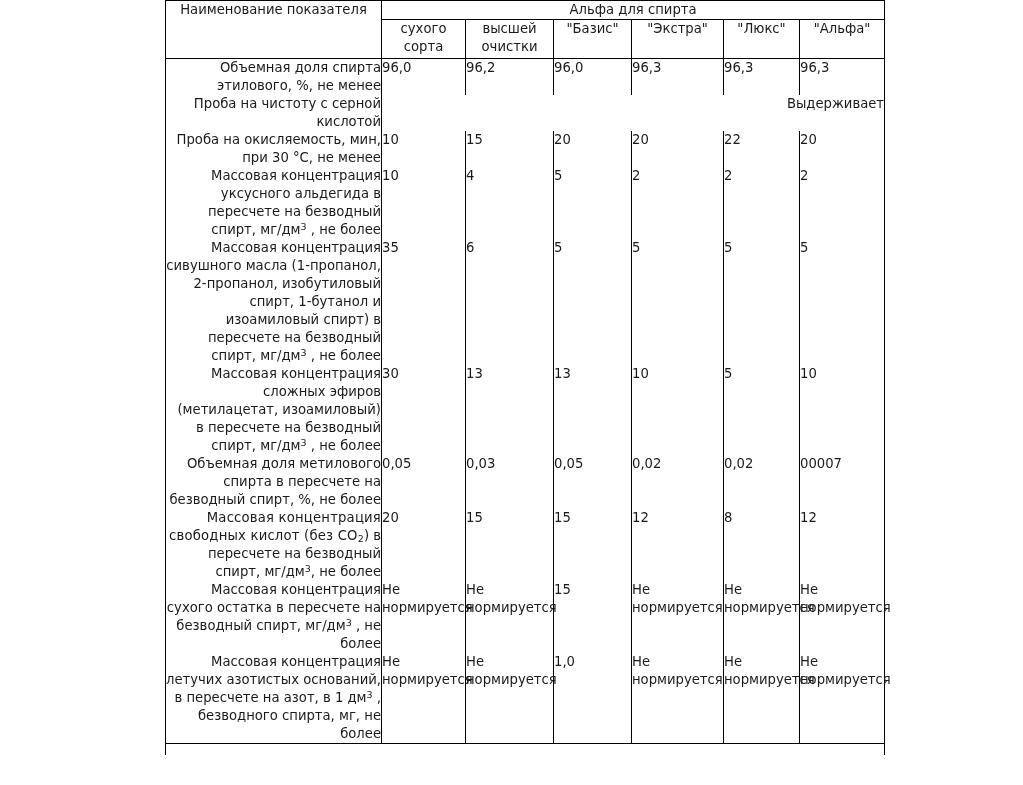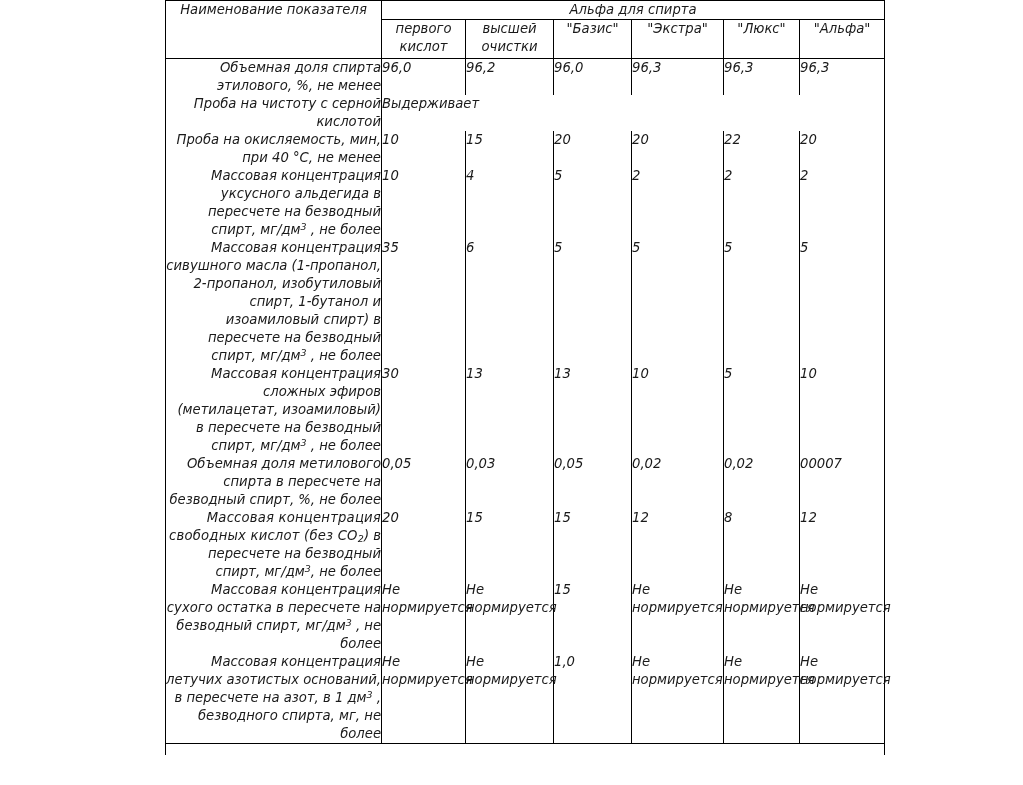--- a/index.html
+++ b/index.html
@@ -22,21 +22,20 @@
     width: 719px;
   }
 
   table.spec {
     border-collapse: collapse;
     table-layout: fixed;
     width: 719px;
     font-size: 13.2px;
     line-height: 18px;
     color: #1a1a1a;
-    font-style: italic;
   }
 
   table.spec td, table.spec th {
     padding: 0;
     margin: 0;
     font-weight: normal;
     vertical-align: top;
   }
 
   
@@ -72,21 +71,21 @@
     padding: 0 6px 0 6px;
     border-left: 1.6px solid #000;
     border-right: 1.6px solid #000;
   }
   td.c-val {
     text-align: left;
     padding: 0 3px 0 3px;
     border-right: 1.6px solid #000;
   }
   td.c-merged {
-    text-align: left;
+    text-align: right;
     padding: 0 3px 0 3px;
     border-right: 1.6px solid #000;
   }
   
 
   tr.r-last td.c-name,
   tr.r-last td.c-val {
     border-bottom: 1.6px solid #000;
   }
 
@@ -124,21 +123,21 @@
       <col style="width:76px">
       <col style="width:85px">
     </colgroup>
 
     <thead>
       <tr>
         <th class="hd-name" rowspan="2">Наименование показателя</th>
         <th class="hd-group" colspan="6">Альфа для спирта</th>
       </tr>
       <tr>
-        <th class="hd-sub">первого кислот</th>
+        <th class="hd-sub">сухого сорта</th>
         <th class="hd-sub">высшей очистки</th>
         <th class="hd-sub">"Базис"</th>
         <th class="hd-sub">"Экстра"</th>
         <th class="hd-sub">"Люкс"</th>
         <th class="hd-sub">"Альфа"</th>
       </tr>
     </thead>
 
     <tbody>
 
@@ -156,21 +155,21 @@
 
       <tr>
         <td class="c-name">
           <span>Проба на чистоту с серной кислотой</span>
         </td>
         <td class="c-merged" colspan="6">Выдерживает</td>
       </tr>
 
       <tr>
         <td class="c-name">
-          <span>Проба на окисляемость, мин, при 40 °C, не менее</span>
+          <span>Проба на окисляемость, мин, при 30 °C, не менее</span>
         </td>
         <td class="c-val">10</td>
         <td class="c-val">15</td>
         <td class="c-val">20</td>
         <td class="c-val">20</td>
         <td class="c-val">22</td>
         <td class="c-val">20</td>
       </tr>
 
       <tr>

